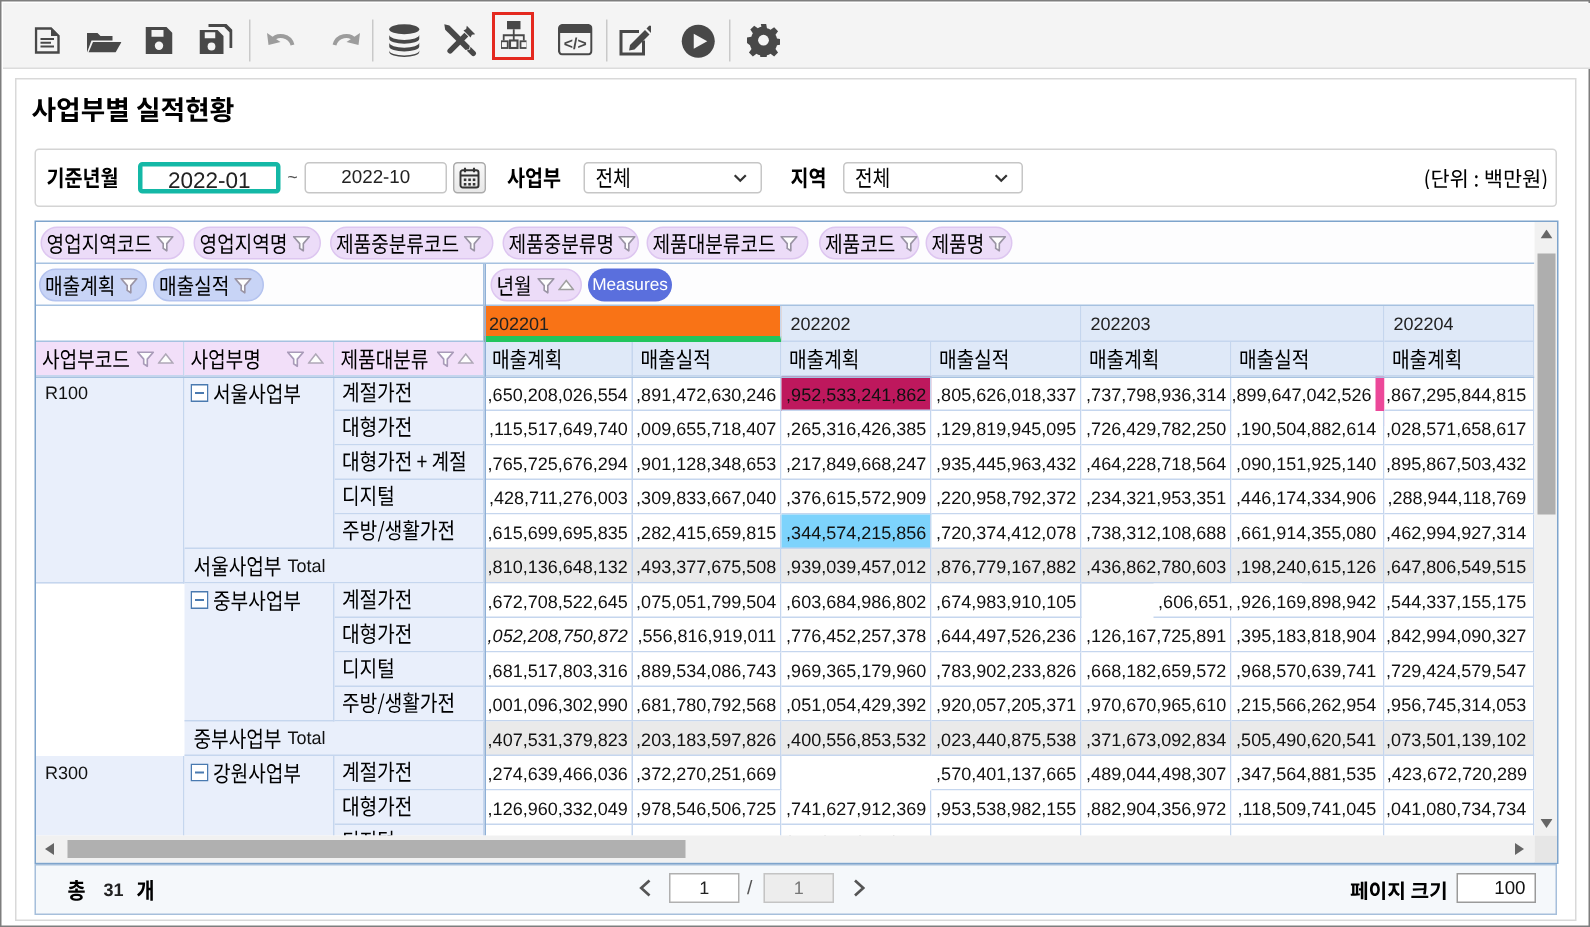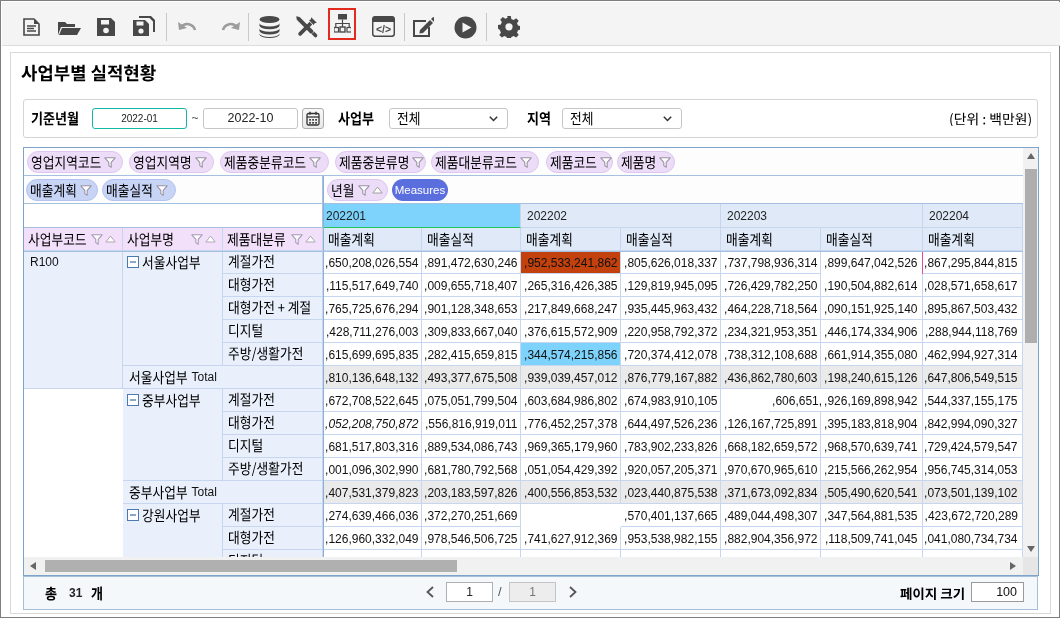--- a/index.html
+++ b/index.html
@@ -176,21 +176,21 @@
 <div class="a" style="left:9px;top:51px;width:1041px;height:562px;border:1px solid #d9d9d9;background:#fff"></div>
 <div class="a" style="left:20px;top:63px"><svg width="135.2" height="18" viewBox="0 0 135.2 18" style="">
         <use href="#g0"></use>
       </svg></div>
 <div class="a" style="left:22px;top:98px;width:1015px;height:39px;border:1px solid #d4d4d4;border-radius:3px;background:#fff"></div>
 <div class="a" style="left:30px;top:98px;height:39px;display:flex;align-items:center;">
       <svg width="48.0" height="15" viewBox="0 0 48.0 15" style="">
         <use href="#g1"></use>
       </svg>
     </div>
-<div class="a" style="left:91px;top:107px;width:95px;height:21px;border:1px solid #14b8a6;border-radius:3px;background:#fff;font-size:10px;color:#222;text-align:center;line-height:19px">2022-01</div>
+<div class="a" style="left:91px;top:107px;width:95px;height:21px;border:3px solid #14b8a6;border-radius:3px;background:#fff;font-size:15px;color:#222;text-align:center;line-height:19px">2022-01</div>
 <div class="a" style="left:189px;top:107px;width:10px;text-align:center;font-size:12px;color:#555;line-height:21px">~</div>
 <div class="a" style="left:202px;top:107px;width:95px;height:21px;border:1px solid #c6c6c6;border-radius:3px;background:#fff;font-size:12.5px;color:#222;text-align:center;line-height:19px">2022-10</div>
 <div class="a" style="left:301px;top:107px;width:22px;height:21px;border:1px solid #ababab;border-radius:3px;background:linear-gradient(#f8f8f8,#e8e8e8)"></div>
 <svg class="i a" style="left:305px;top:110px" width="14" height="15" viewBox="0 0 14 15">
       <rect x="1" y="2.5" width="12" height="11.5" rx="1.5" fill="none" stroke="#333" stroke-width="1.3"></rect>
       <path d="M1 6 h12" stroke="#333" stroke-width="1.3"></path>
       <path d="M4 .8 v3 M10 .8 v3" stroke="#333" stroke-width="1.4"></path>
       <g fill="#333">
         <rect x="3.2" y="8" width="1.7" height="1.7"></rect>
         <rect x="6.2" y="8" width="1.7" height="1.7"></rect>
@@ -338,21 +338,21 @@
           </svg>
         </span>
         <span style="margin-left:2px">
           <svg class="i" width="11" height="8" viewBox="0 0 11 8">
             <path d="M5.5 1 L10.2 7 H.8 z" fill="#fdfdfd" stroke="#a0a0a0" stroke-width="1"></path>
           </svg>
         </span>
       </div>
 <div class="a" style="left:368px;top:31px;width:56px;height:22px;background:#5a6fdd;border-radius:11px;display:flex;align-items:center;justify-content:center;color:#fff;font-size:11.5px">Measures</div>
 <div class="a" style="left:0px;top:56px;width:299px;height:24px;background:#fff;border-right:1px solid #a6c1e0;border-bottom:1px solid #a6c1e0;"></div>
-<div class="a" style="left:299px;top:56px;width:198px;height:24px;background:#7dd3fc;border-right:1px solid #c5d6ee;border-bottom:1px solid #22c55e;">
+<div class="a" style="left:299px;top:56px;width:198px;height:24px;background:#f97316;border-right:1px solid #c5d6ee;border-bottom:4px solid #22c55e;">
         <div style="padding:5px 0 0 3px;font-size:12px;color:#222">202201</div>
       </div>
 <div class="a" style="left:497px;top:56px;width:200px;height:24px;background:#dfe9f8;border-right:1px solid #c5d6ee;border-bottom:1px solid #c5d6ee;">
         <div style="padding:5px 0 0 6px;font-size:12px;color:#222">202202</div>
       </div>
 <div class="a" style="left:697px;top:56px;width:202px;height:24px;background:#dfe9f8;border-right:1px solid #c5d6ee;border-bottom:1px solid #c5d6ee;">
         <div style="padding:5px 0 0 6px;font-size:12px;color:#222">202203</div>
       </div>
 <div class="a" style="left:899px;top:56px;width:100px;height:24px;background:#dfe9f8;border-right:1px solid #c5d6ee;border-bottom:1px solid #c5d6ee;">
         <div style="padding:5px 0 0 6px;font-size:12px;color:#222">202204</div>
@@ -447,30 +447,30 @@
         <div style="padding-top:3px;padding-left:5px"><svg width="46.9" height="15" viewBox="0 0 46.9 15" style="">
             <use href="#g19"></use>
           </svg></div>
       </div>
 <div class="a" style="left:299px;top:103px;width:99px;height:23px;background:#fff;border-right:1px solid #c5d6ee;border-bottom:1px solid #c5d6ee;">
         <div class="num" style="line-height:24px;padding-right:2.5px">,650,208,026,554</div>
       </div>
 <div class="a" style="left:398px;top:103px;width:99px;height:23px;background:#fff;border-right:1px solid #c5d6ee;border-bottom:1px solid #c5d6ee;">
         <div class="num" style="line-height:24px;padding-right:2.5px">,891,472,630,246</div>
       </div>
-<div class="a" style="left:497px;top:103px;width:100px;height:23px;background:#c2410c;border-right:1px solid #c5d6ee;border-bottom:1px solid #c5d6ee;">
+<div class="a" style="left:497px;top:103px;width:100px;height:23px;background:#be185d;border-right:1px solid #c5d6ee;border-bottom:1px solid #c5d6ee;">
         <div class="num" style="line-height:24px;padding-right:2.5px">,952,533,241,862</div>
       </div>
 <div class="a" style="left:597px;top:103px;width:100px;height:23px;background:#fff;border-right:1px solid #c5d6ee;border-bottom:1px solid #c5d6ee;">
         <div class="num" style="line-height:24px;padding-right:2.5px">,805,626,018,337</div>
       </div>
 <div class="a" style="left:697px;top:103px;width:100px;height:23px;background:#fff;border-right:1px solid #c5d6ee;border-bottom:1px solid #c5d6ee;">
         <div class="num" style="line-height:24px;padding-right:2.5px">,737,798,936,314</div>
       </div>
-<div class="a" style="left:797px;top:103px;width:102px;height:33px;background:#fff;border-right:1px solid #ec4899;border-bottom:1px solid #c5d6ee;">
+<div class="a" style="left:797px;top:103px;width:102px;height:33px;background:#fff;border-right:6px solid #ec4899;border-bottom:1px solid #c5d6ee;">
         <div class="num" style="line-height:24px;padding-right:4.5px">,899,647,042,526</div>
       </div>
 <div class="a" style="left:899px;top:103px;width:100px;height:23px;background:#fff;border-right:1px solid #c5d6ee;border-bottom:1px solid #c5d6ee;">
         <div class="num" style="line-height:24px;padding-right:4.5px">,867,295,844,815</div>
       </div>
 <div class="a" style="left:199px;top:126px;width:100px;height:23px;background:#e9effb;border-right:1px solid #c5d6ee;border-bottom:1px solid #c5d6ee;">
         <div style="padding-top:3px;padding-left:5px"><svg width="46.9" height="15" viewBox="0 0 46.9 15" style="">
             <use href="#g20"></use>
           </svg></div>
       </div>
@@ -830,20 +830,23 @@
 <div class="a" style="left:99px;top:241px;width:100px;height:92px;background:#e9effb;border-right:1px solid #c5d6ee;border-bottom:1px solid #c5d6ee;">
         <div style="display:flex;align-items:flex-start;padding-top:4px;padding-left:4px">
           <svg class="i" width="12" height="12" viewBox="0 0 12 12" style="margin-top:1px">
             <rect x=".5" y=".5" width="11" height="11" fill="#fff" stroke="#4a7ab0"></rect>
             <path d="M3 6h6" stroke="#4a7ab0" stroke-width="1.3"></path>
           </svg>
           <span style="margin-left:3px"><svg width="58.6" height="15" viewBox="0 0 58.6 15" style="">
               <use href="#g25"></use>
             </svg></span>
         </div>
+      </div>
+<div class="a" style="left:0px;top:356px;width:99px;height:69px;background:#e9effb;border-right:1px solid #c5d6ee;border-bottom:1px solid #c5d6ee;">
+        <div style="padding-top:4px;padding-left:6px;font-size:12px;color:#111">R300</div>
       </div>
 <div class="a" style="left:99px;top:356px;width:100px;height:69px;background:#e9effb;border-right:1px solid #c5d6ee;border-bottom:1px solid #c5d6ee;">
         <div style="display:flex;align-items:flex-start;padding-top:4px;padding-left:4px">
           <svg class="i" width="12" height="12" viewBox="0 0 12 12" style="margin-top:1px">
             <rect x=".5" y=".5" width="11" height="11" fill="#fff" stroke="#4a7ab0"></rect>
             <path d="M3 6h6" stroke="#4a7ab0" stroke-width="1.3"></path>
           </svg>
           <span style="margin-left:3px"><svg width="58.6" height="15" viewBox="0 0 58.6 15" style="">
               <use href="#g26"></use>
             </svg></span>

